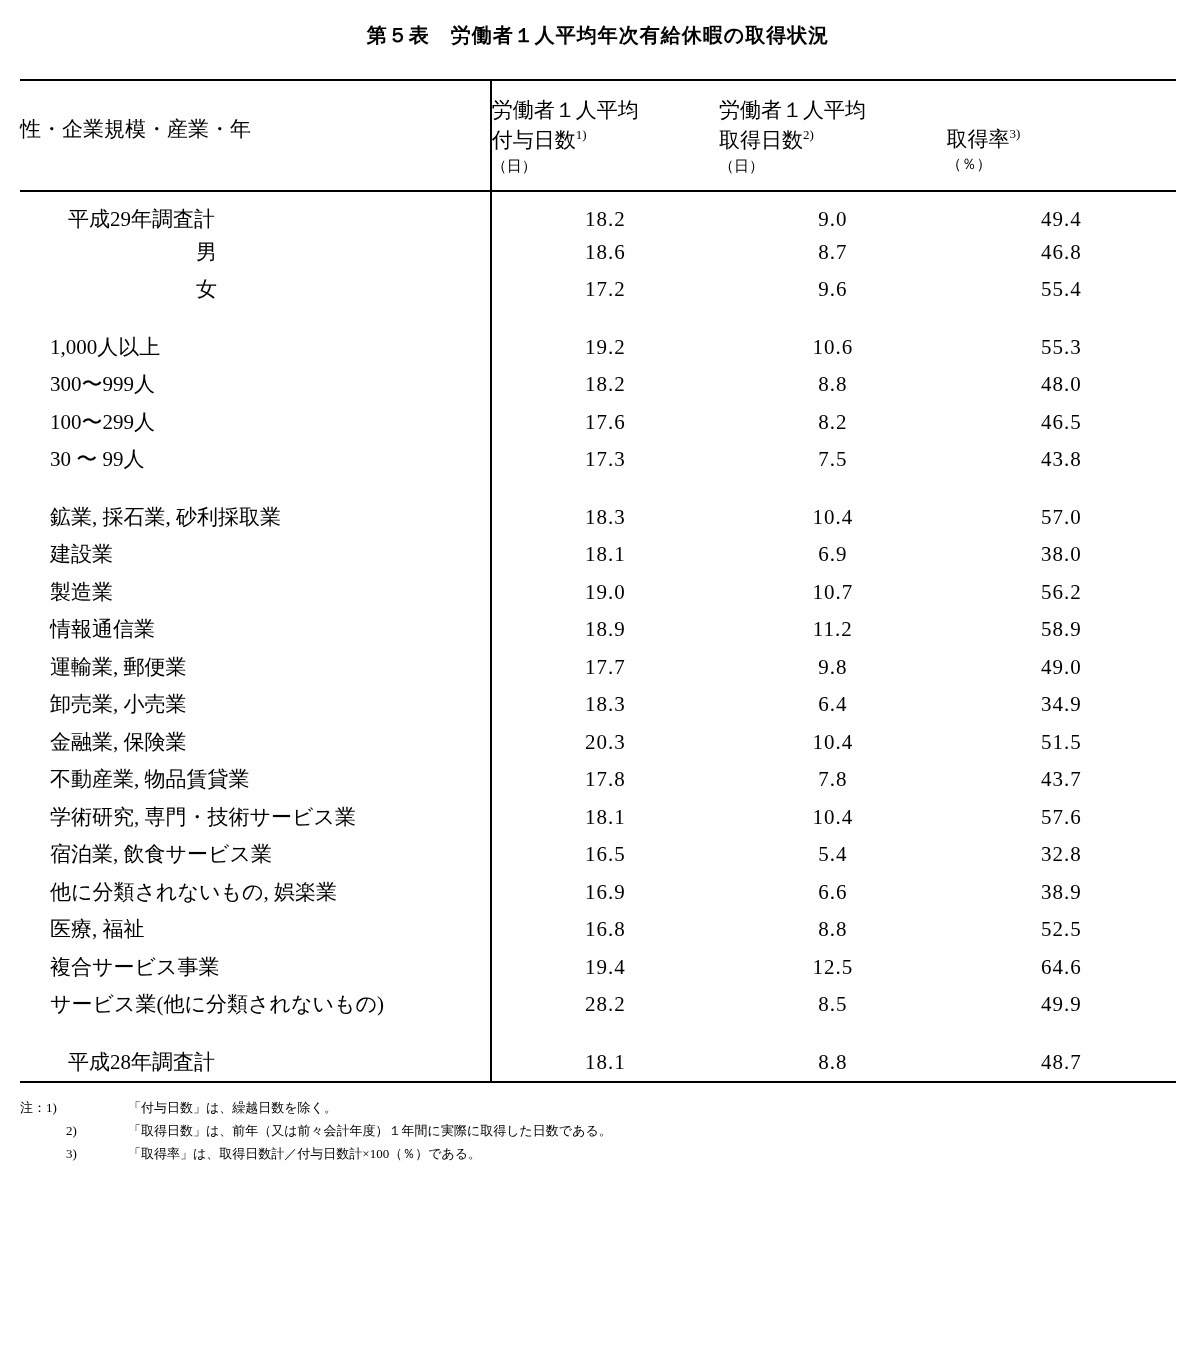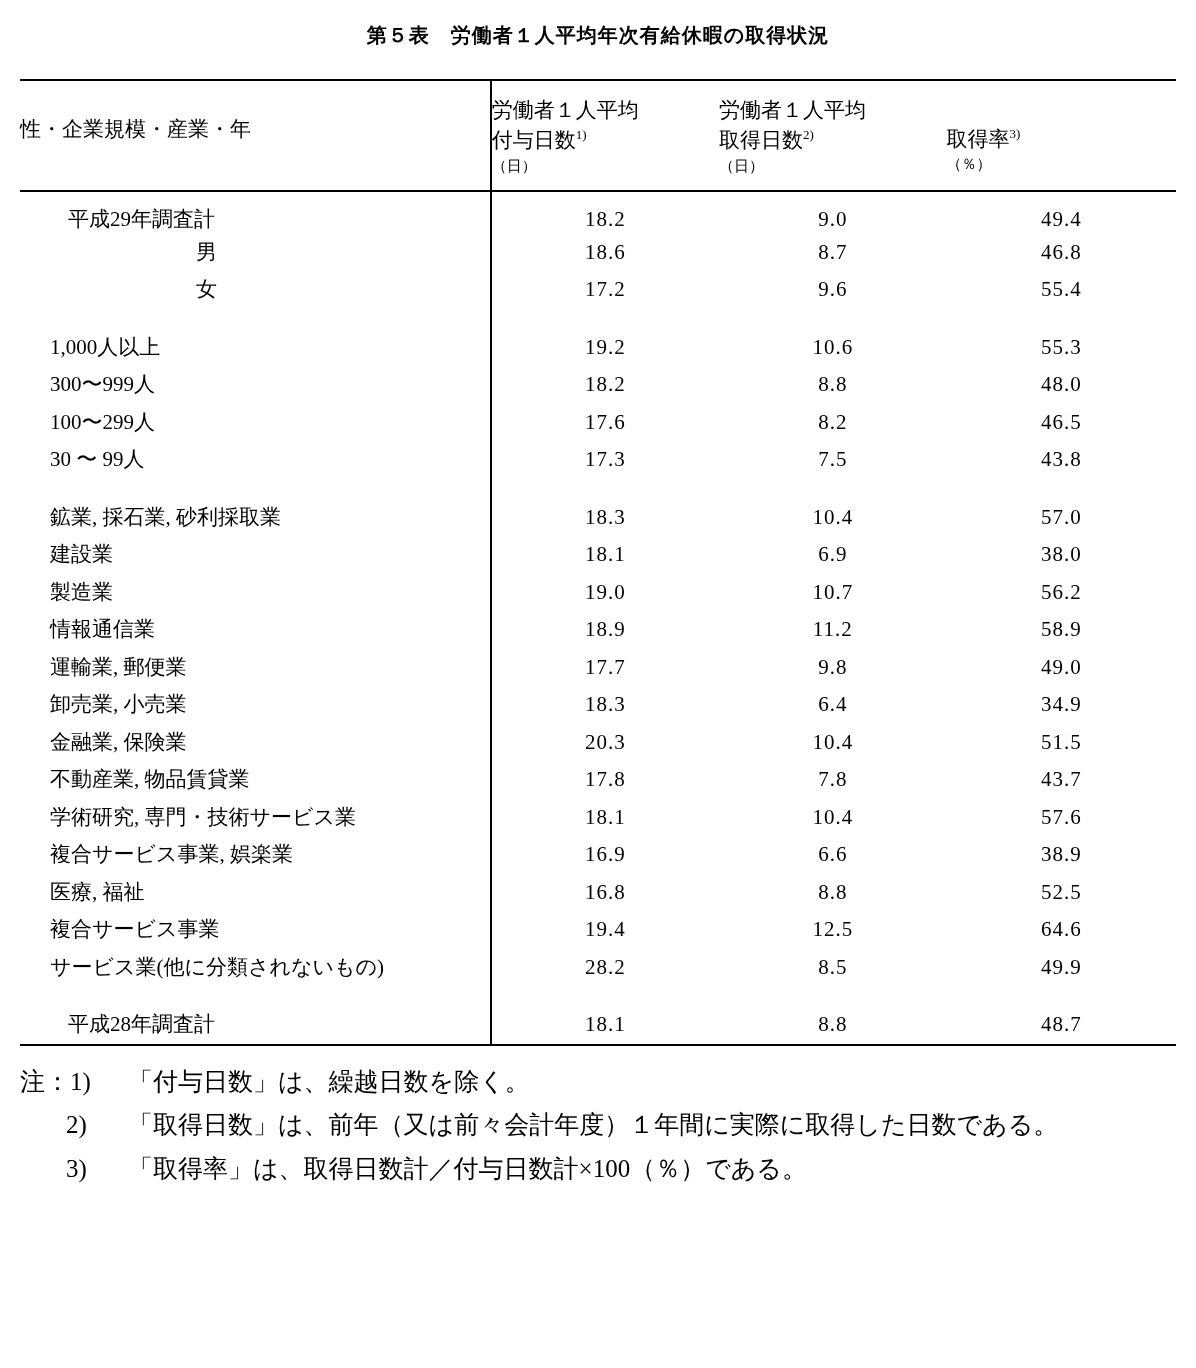--- a/index.html
+++ b/index.html
@@ -112,21 +112,21 @@
     height: 20px;
     border-right-color: #000;
   }
   tr.spacer td.lbl { border-right: 2.5px solid #000; }
 
   tr.pad-top td { height: 38px; vertical-align: bottom; padding-bottom: 4px;}
 
   
   .notes {
     margin: 14px 20px 0 20px;
-    font-size: 25px;
+    font-size: 13px;
     line-height: 1.75;
   }
   .note-row {
     display: flex;
     align-items: flex-start;
   }
   .note-key {
     width: 108px;
     flex: 0 0 108px;
     text-align: left;
@@ -294,21 +294,27 @@
             <td class="num">7.8</td>
             <td class="num">43.7</td>
           </tr>
           <tr class="data-row">
             <td class="lbl">学術研究, 専門・技術サービス業</td>
             <td class="num">18.1</td>
             <td class="num">10.4</td>
             <td class="num">57.6</td>
           </tr>
           <tr class="data-row">
-            <td class="lbl">複合サービス事業, 娯楽業</td>
+            <td class="lbl">宿泊業, 飲食サービス業</td>
+            <td class="num">16.5</td>
+            <td class="num">5.4</td>
+            <td class="num">32.8</td>
+          </tr>
+          <tr class="data-row">
+            <td class="lbl">他に分類されないもの, 娯楽業</td>
             <td class="num">16.9</td>
             <td class="num">6.6</td>
             <td class="num">38.9</td>
           </tr>
           <tr class="data-row">
             <td class="lbl">医療, 福祉</td>
             <td class="num">16.8</td>
             <td class="num">8.8</td>
             <td class="num">52.5</td>
           </tr>

